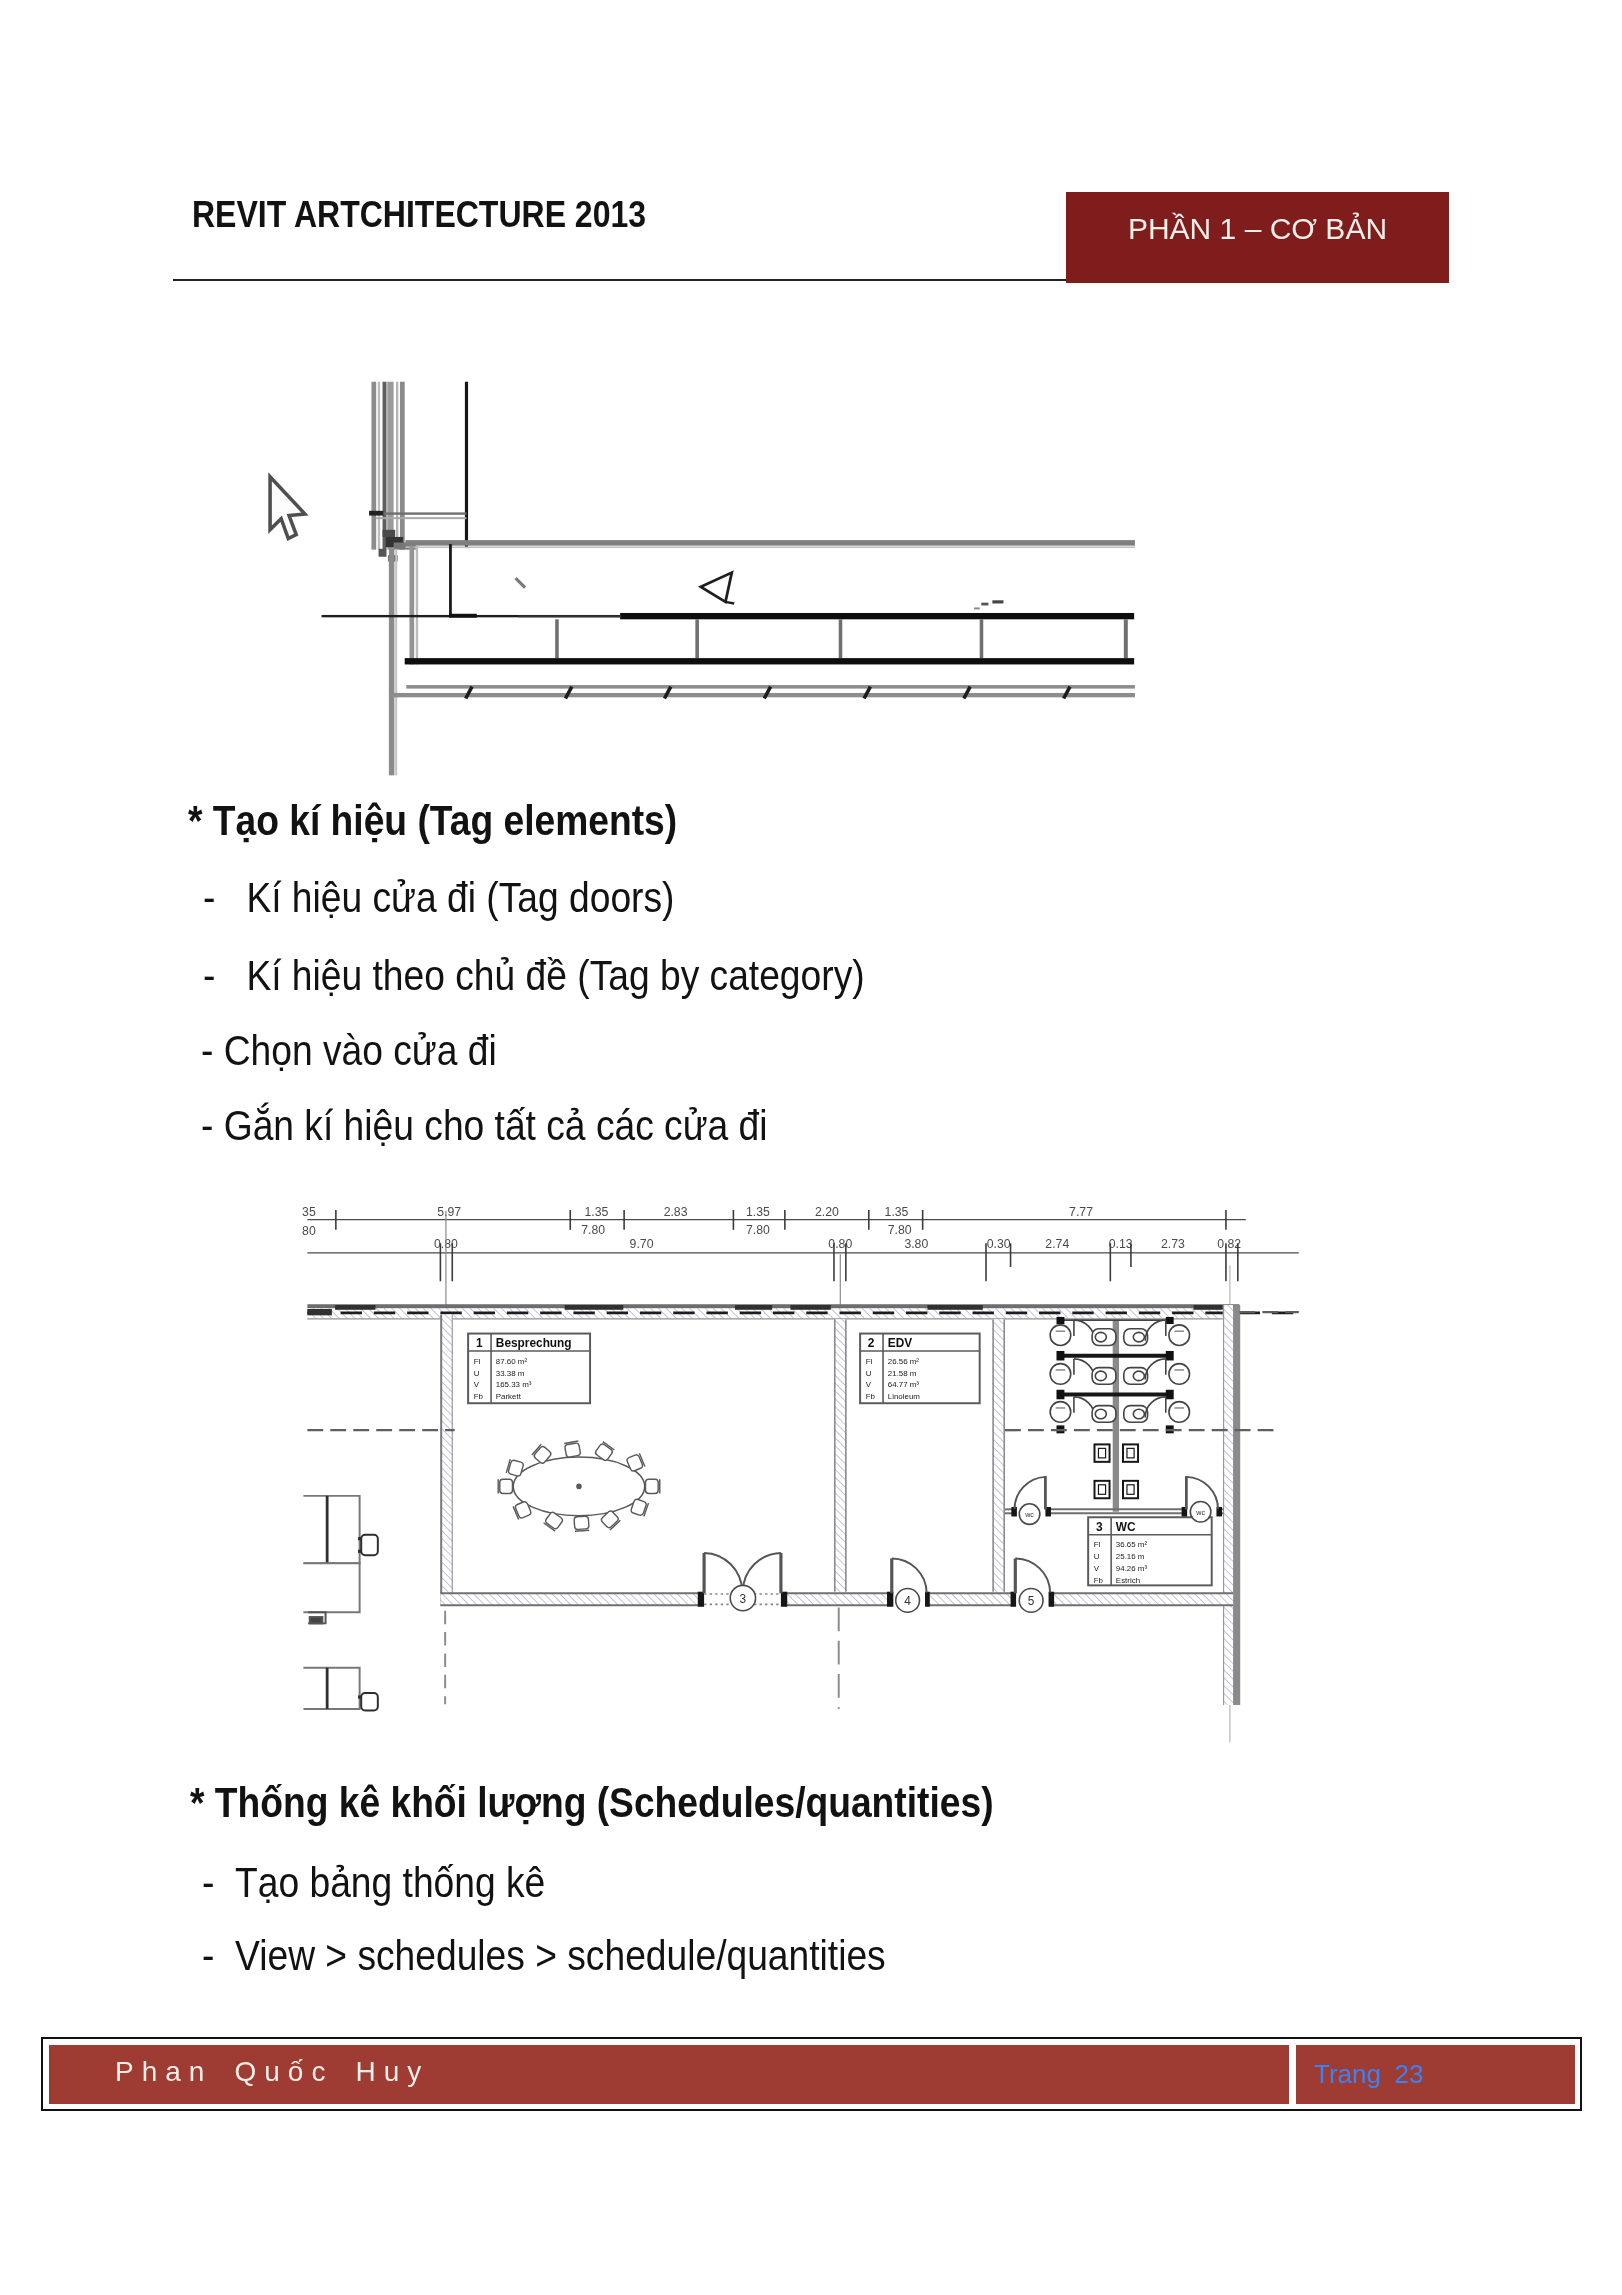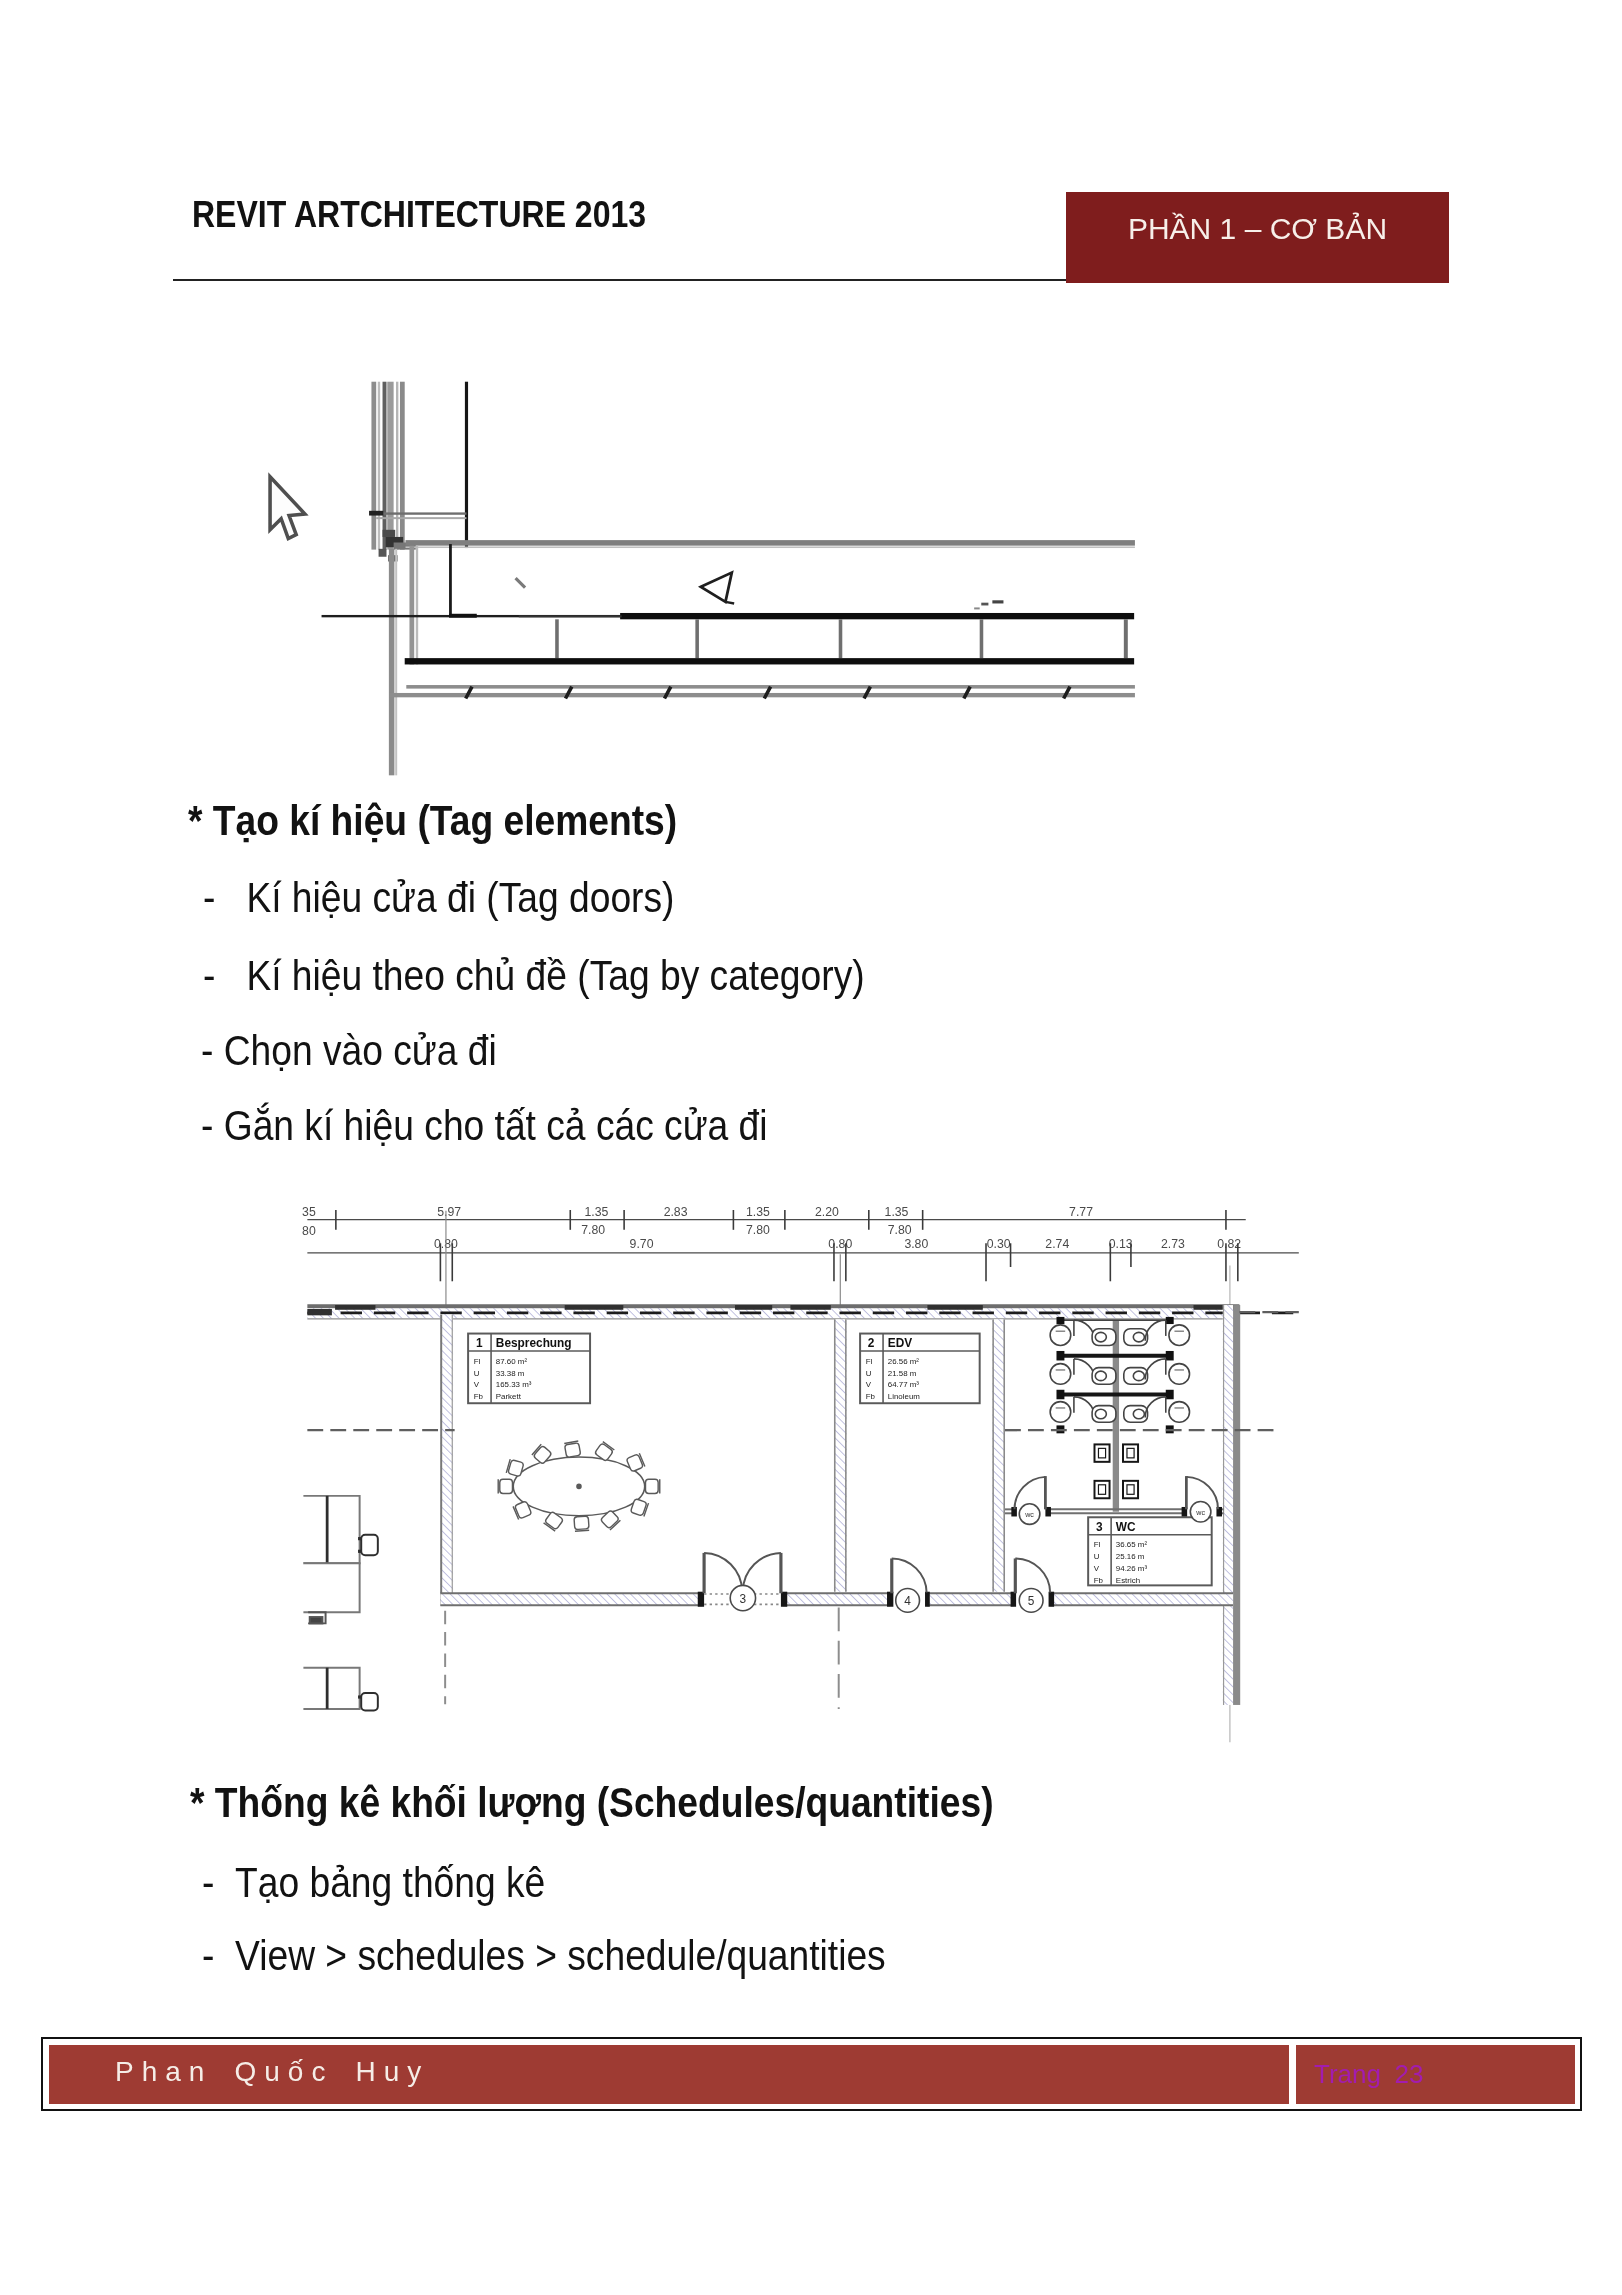--- a/index.html
+++ b/index.html
@@ -470,14 +470,14 @@
 </svg>
 
 <div class="t b" style="left:190px;top:1781px;">* Thống kê khối lượng (Schedules/quantities)</div>
 <div class="t" style="left:202px;top:1861px;">-&nbsp;&nbsp;Tạo bảng thống kê</div>
 <div class="t" style="left:202px;top:1934px;">-&nbsp;&nbsp;View &gt; schedules &gt; schedule/quantities</div>
 
 <div class="abs" style="left:41px;top:2037px;width:1537px;height:70px;border:2.4px solid #111;background:#fff;"></div>
 <div class="abs" style="left:49px;top:2045px;width:1240px;height:59px;background:#9e3b33;"></div>
 <div class="abs" style="left:1296px;top:2045px;width:279px;height:59px;background:#9e3b33;"></div>
 <div class="abs" style="left:71px;top:2058px;color:#f5ede7;font-size:28px;line-height:28px;letter-spacing:8px;word-spacing:6.3px;white-space:nowrap;margin-left:44px;">Phan Quốc Huy</div>
-<div class="abs" style="left:1314px;top:2061px;color:#a21caf;font-size:26px;line-height:26px;word-spacing:6.3px;white-space:nowrap;">Trang 23</div>
+<div class="abs" style="left:1314px;top:2061px;color:#3b82f6;font-size:26px;line-height:26px;word-spacing:6.3px;white-space:nowrap;">Trang 23</div>
 
 
 </body></html>

